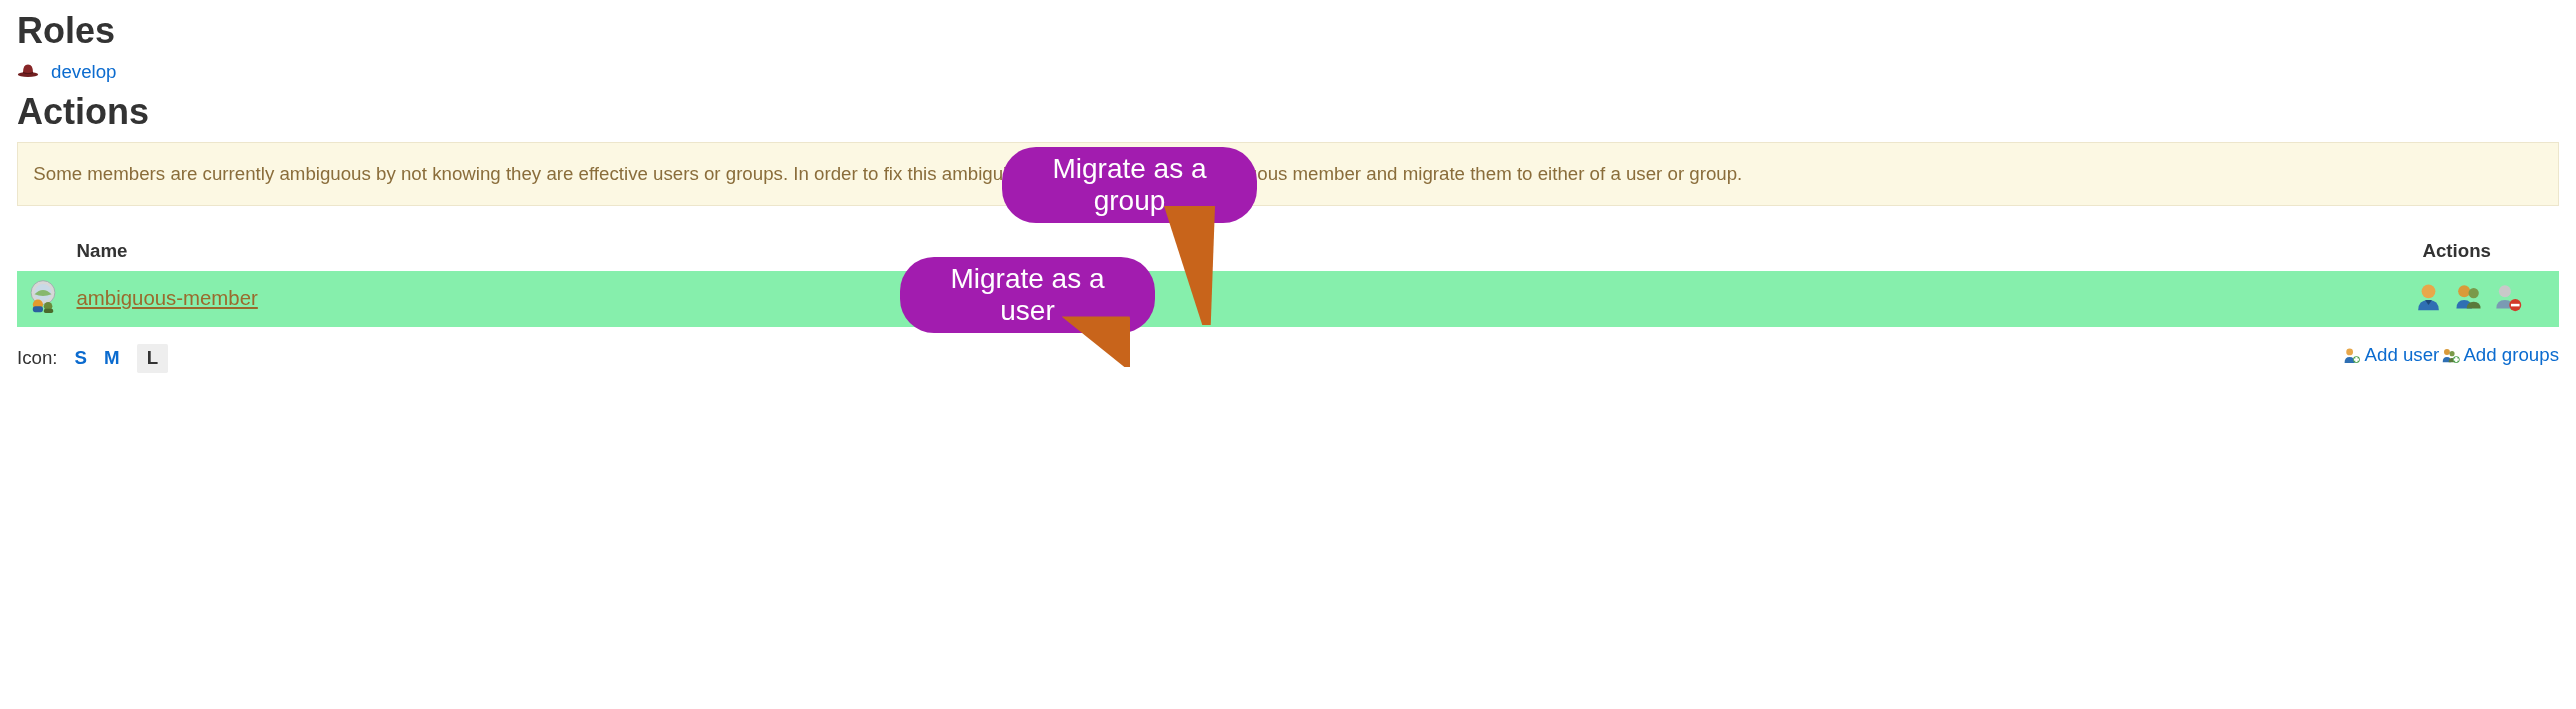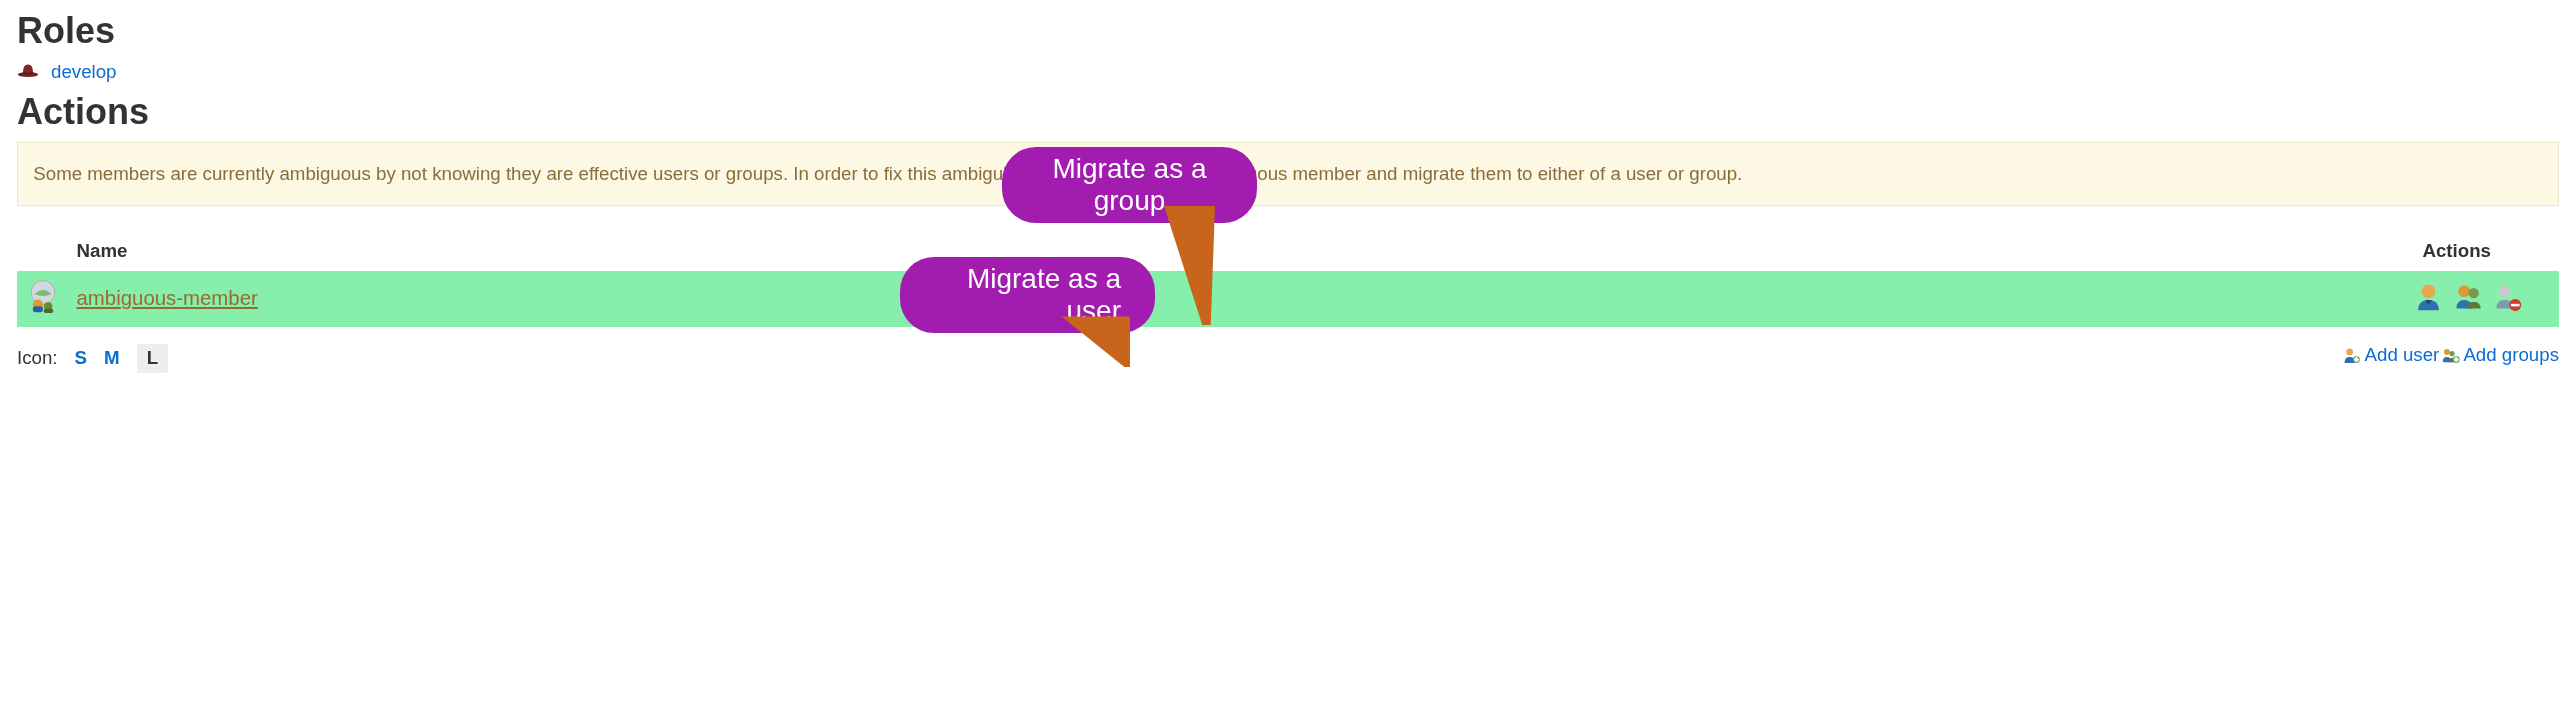--- a/index.html
+++ b/index.html
@@ -28,21 +28,21 @@
 
     .callout {
       position: absolute;
       background: #a21caf;
       color: #fff;
       font-size: 28px;
       padding: 6px 34px;
       border-radius: 34px;
       z-index: 10;
     }
-    .callout-user { top: 25.5px; left: 883px; width: 255px; text-align:right;}
+    .callout-user { top: 25.5px; left: 883px; width: 255px; text-align:center;}
     .callout-group { top: -85px; left: 985px; width: 255px; text-align:center;}
     .callout::after {
       content: "";
       position: absolute;
       background: #c8641b;
     }
     .callout-user::after {
       bottom: -34px;
       right: 25.5px;
       width: 68px;

